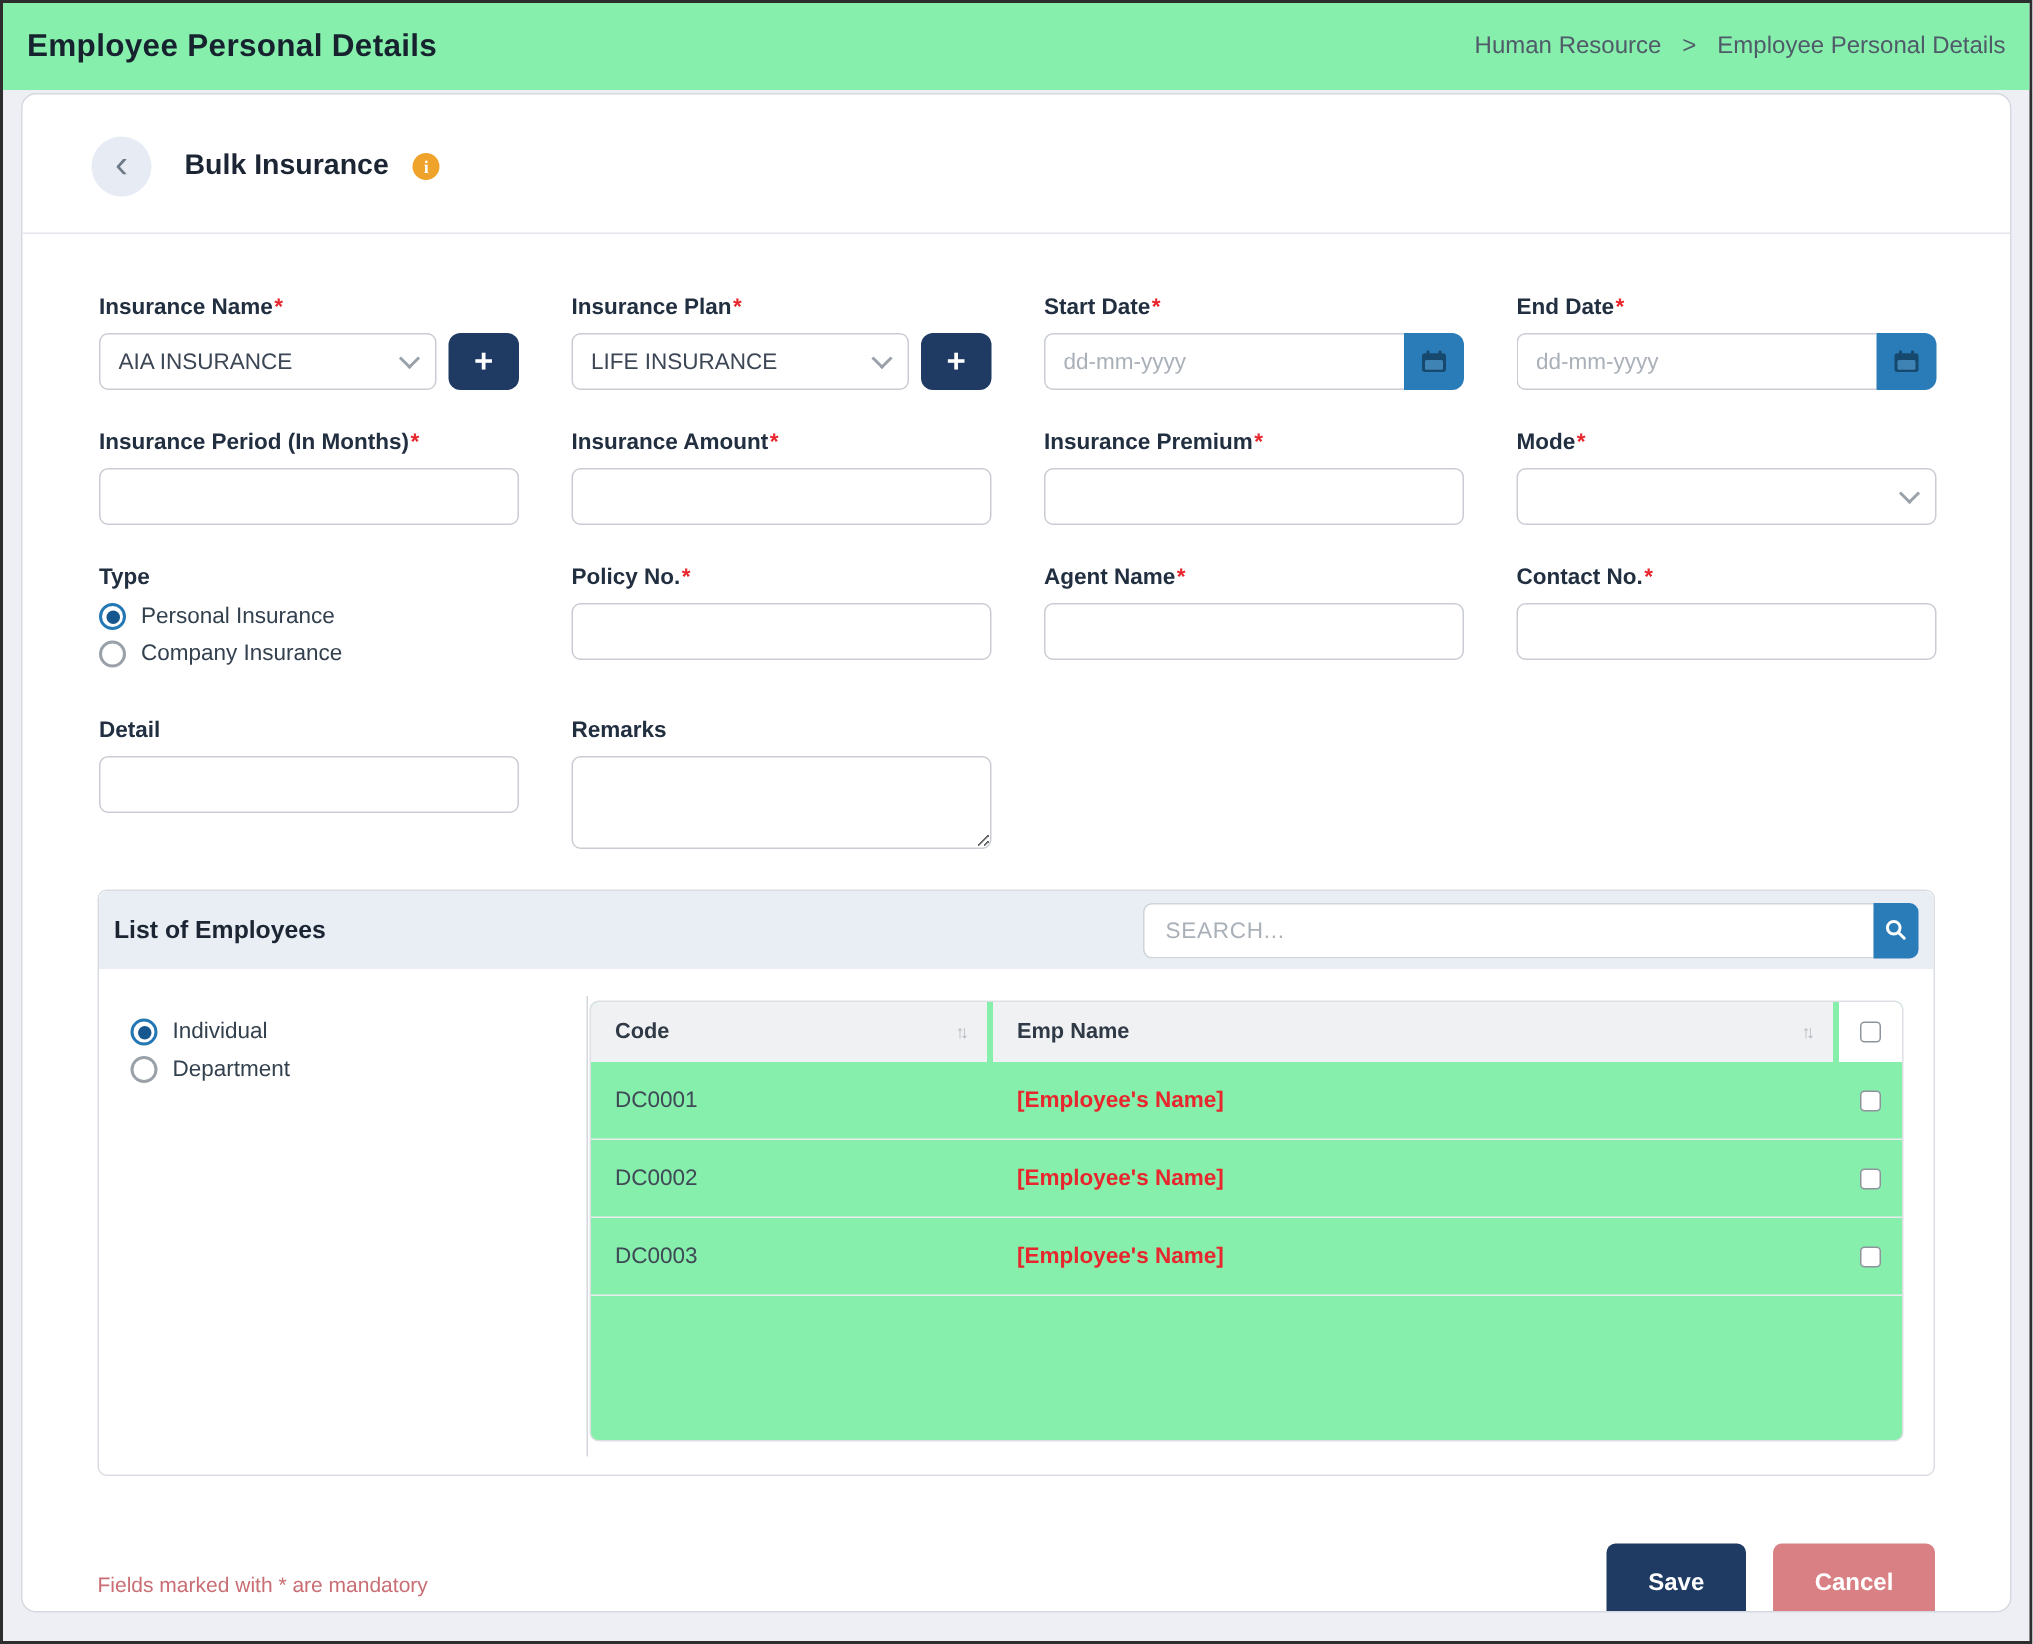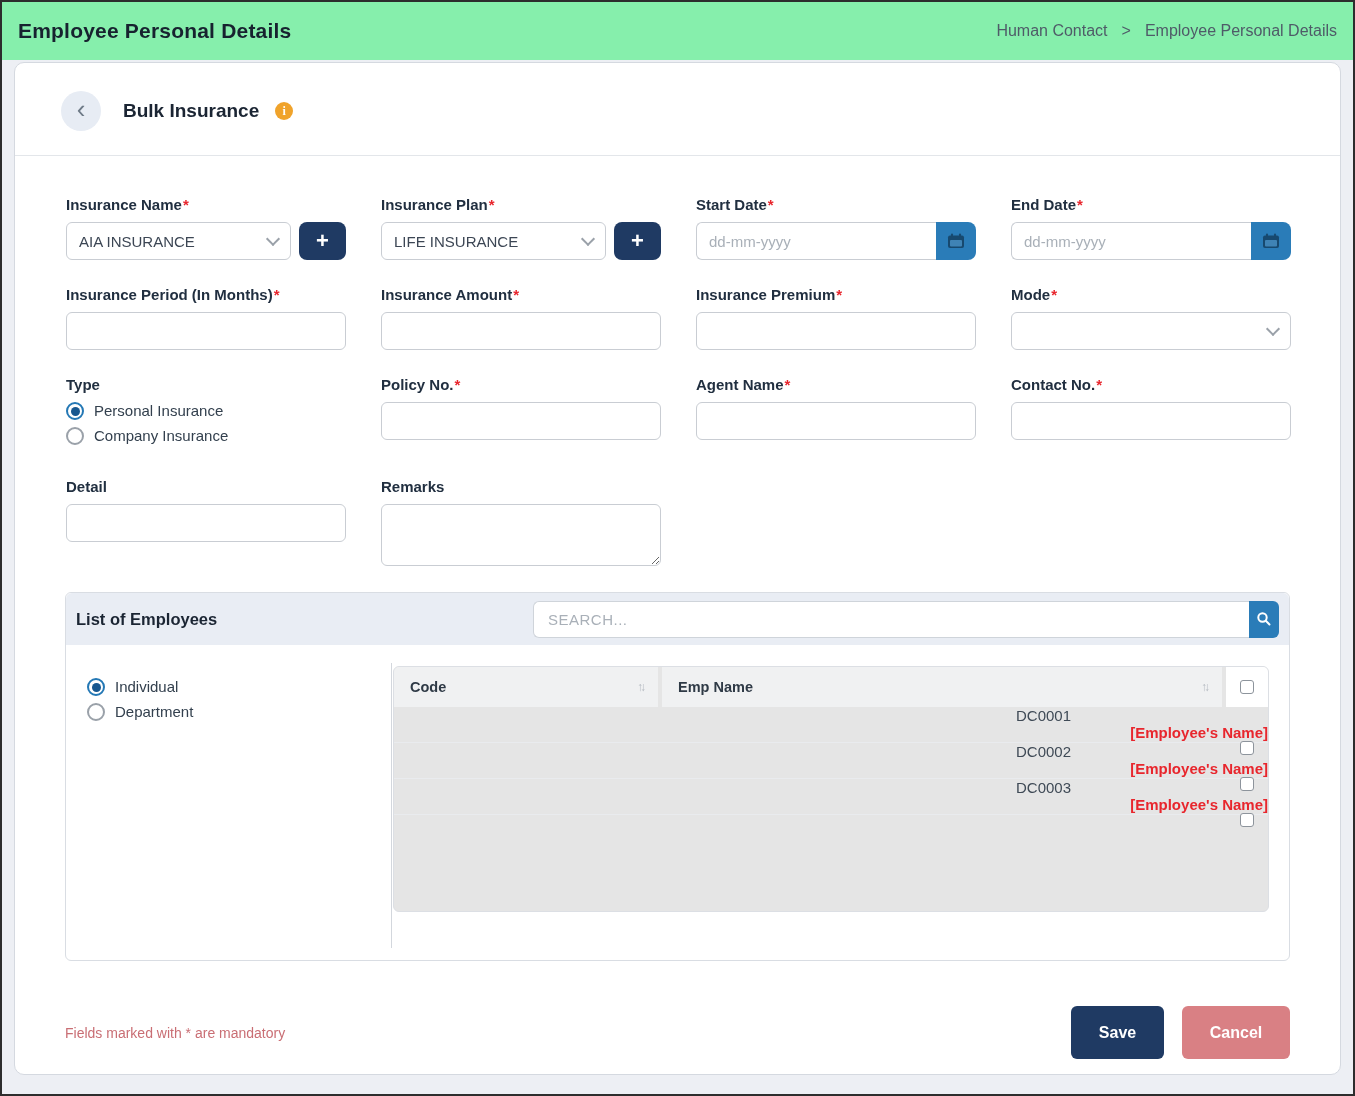--- a/index.html
+++ b/index.html
@@ -61,42 +61,42 @@
            display:inline-flex; align-items:center; justify-content:center; flex-shrink:0; }
   .radio.checked { border-color:#2478b5; }
   .radio.checked::after { content:""; width:9px; height:9px; border-radius:50%; background:#17578f; }
   .type-radios { margin-top:4px; }
 
   
   .emp-section { margin:22px 50px 0; border:1px solid #d9dde3; border-radius:6px; }
   .emp-header { height:52px; background:#e9edf4; border-radius:6px 6px 0 0; display:flex;
                 align-items:center; padding:0 10px; }
   .emp-header h3 { font-size:16.5px; font-weight:700; color:#1b2533; }
-  .search-group { margin-left:auto; display:flex; width:746px; }
+  .search-group { margin-left:auto; display:flex; width:517px; }
   .search-input { flex:1; height:37px; border:1px solid #cfd4da; border-right:none; border-radius:6px 0 0 6px;
                   padding:0 14px; font-size:15px; letter-spacing:.5px; color:#3c4654; outline:none;
                   font-family:"Liberation Sans", sans-serif; }
   .search-btn { width:30px; height:37px; background:#2a7cb8; border:none; border-radius:0 6px 6px 0;
                 display:flex; align-items:center; justify-content:center; cursor:pointer; }
 
   .emp-body { display:flex; min-height:315px; }
   .emp-filters { width:325px; padding:33px 0 0 21px; flex-shrink:0; }
   .v-divider { width:1px; background:#d3d7dd; margin:18px 0 12px; }
   .emp-table-wrap { flex:1; padding:21px 20px 22px 1px; }
 
-  .emp-table { border:1px solid #dcdfe4; border-radius:6px; overflow:hidden; background:#e5e5e5; }
+  .emp-table { border:1px solid #dcdfe4; border-radius:6px; overflow:hidden; background:#86efac; }
   .thead { display:flex; gap:4px; height:40px; }
   .th { background:#f0f1f2; display:flex; align-items:center; padding:0 12px 0 16px; cursor:pointer; }
   .th .th-label { font-size:14.5px; font-weight:700; color:#2f3a46; }
   .th-code { width:264px; justify-content:space-between; }
   .th-name { flex:1; justify-content:space-between; }
   .th-check { width:42px; background:#fff; justify-content:center; padding:0; }
   .sort-ic { font-size:12px; color:#b4bac1; letter-spacing:-3px; padding-right:3px; }
 
-  .trow { display:flex; height:36px; align-items:flex-end; border-bottom:1px solid #e9ebee;flex-direction:column; }
+  .trow { display:flex; height:52px; align-items:center; border-bottom:1px solid #e9ebee; }
   .td-code { width:268px; padding-left:16px; font-size:15px; color:#3f4a56; }
   .td-name { flex:1; padding-left:16px; font-size:15px; font-weight:700; color:#e8262d; }
   .td-check { width:42px; display:flex; justify-content:center; }
   .tbody-filler { height:96px; }
 
   .cbox { appearance:none; -webkit-appearance:none; width:14px; height:14px; border:1.5px solid #8d949c;
           border-radius:3px; background:#fff; cursor:pointer; margin:0; }
 
   
   .footer-row { display:flex; align-items:center; margin:45px 50px 0; }
@@ -108,21 +108,21 @@
   .btn-cancel { width:108px; background:#d98084; }
 </style>
 </head>
 <body>
 
 <div class="app">
 
   <header class="topbar">
     <h1>Employee Personal Details</h1>
     <nav class="breadcrumb">
-      <span class="crumb-parent">Human Contact</span>
+      <span class="crumb-parent">Human Resource</span>
       <span>&gt;</span>
       <span>Employee Personal Details</span>
     </nav>
   </header>
 
   <main class="page-main">
     <div class="card">
 
       <div class="card-head">
         <button class="back-btn">

